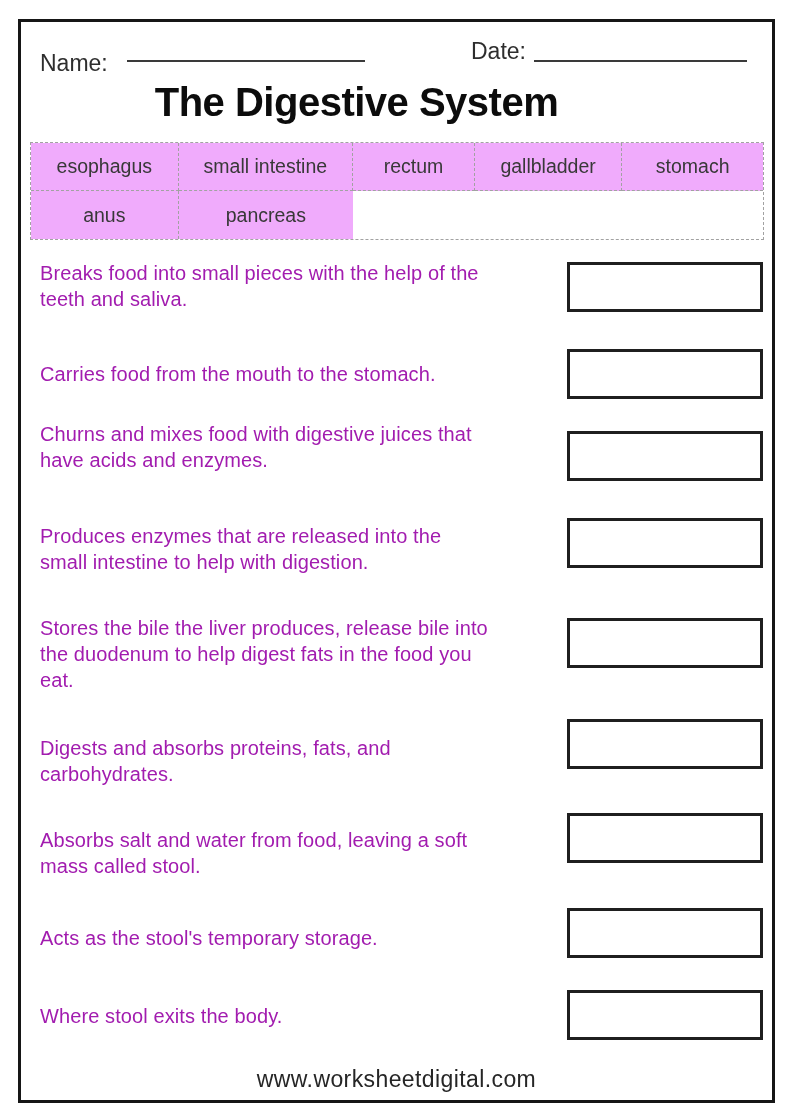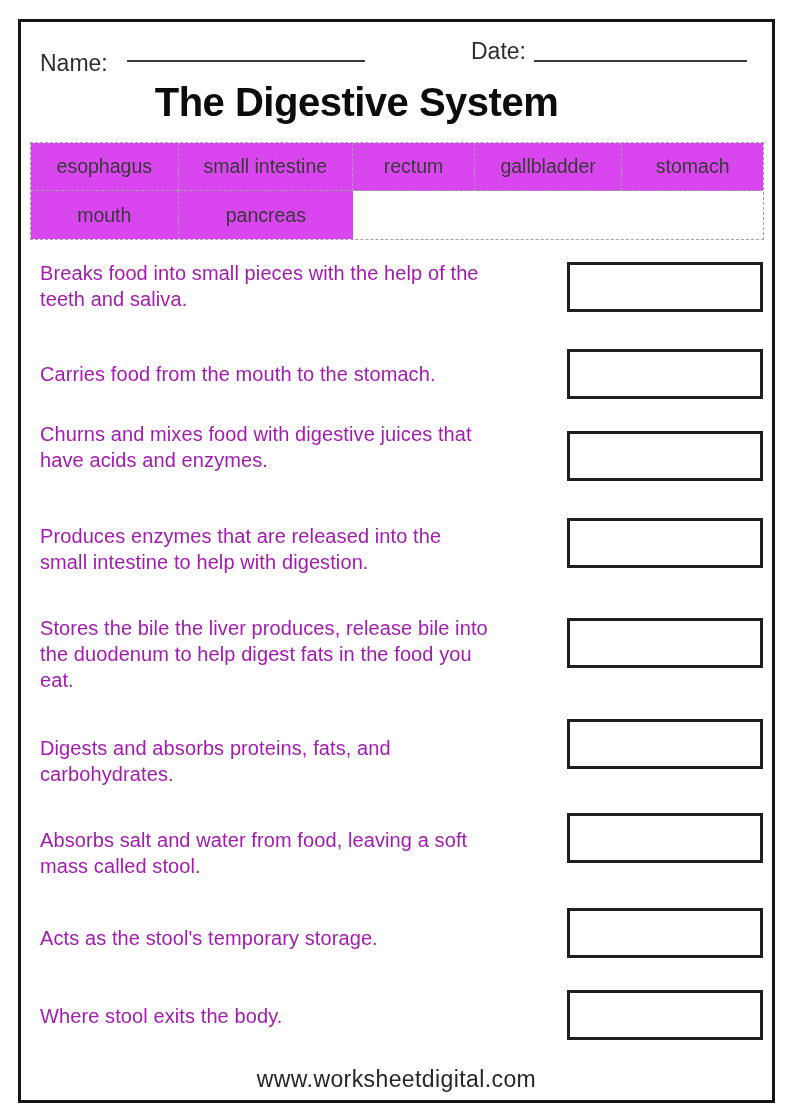--- a/index.html
+++ b/index.html
@@ -17,21 +17,21 @@
   .title {
     position:absolute; top:80px; left:0; width:713px; text-align:center;
     font-size:40px; font-weight:700; color:#0c0c0c; letter-spacing:-0.5px;
   }
   .word-bank {
     position:absolute; left:30px; top:142px; width:734px; height:98px;
     display:grid; grid-template-columns:148fr 175fr 122fr 148fr 141fr;
     grid-template-rows:1fr 1fr; border:1px dashed #a2a2a2;
     font-size:19.5px; color:#383838;
   }
-  .wb-cell { display:flex; align-items:center; justify-content:center; background:#d946ef; }
+  .wb-cell { display:flex; align-items:center; justify-content:center; background:#f0abfc; }
   .wb-cell.br { border-right:1px dashed #a2a2a2; }
   .wb-cell.bb { border-bottom:1px dashed #a2a2a2; }
   .wb-span2 { grid-column:2 / span 2; }
   .q-text {
     position:absolute; left:40px; width:524px;
     font-size:20px; line-height:26px; color:#a21caf;
     white-space:pre-line; letter-spacing:0.1px;
   }
   .answer-box {
     position:absolute; left:567px; width:196px; height:50px;
@@ -53,21 +53,21 @@
 <span class="u-line" style="left:534px; top:38px; width:213px;"></span>
 
 <div class="title">The Digestive System</div>
 
 <div class="word-bank">
   <div class="wb-cell br bb">esophagus</div>
   <div class="wb-cell br bb">small intestine</div>
   <div class="wb-cell br bb">rectum</div>
   <div class="wb-cell br bb">gallbladder</div>
   <div class="wb-cell bb">stomach</div>
-  <div class="wb-cell br">mouth</div>
+  <div class="wb-cell br">anus</div>
   <div class="wb-cell">pancreas</div>
 </div>
 
 <div class="q-text" style="top:260px;">Breaks food into small pieces with the help of the
 teeth and saliva.</div>
 <div class="answer-box" style="top:262px;"></div>
 
 <div class="q-text" style="top:361px;">Carries food from the mouth to the stomach.</div>
 <div class="answer-box" style="top:349px;"></div>
 

